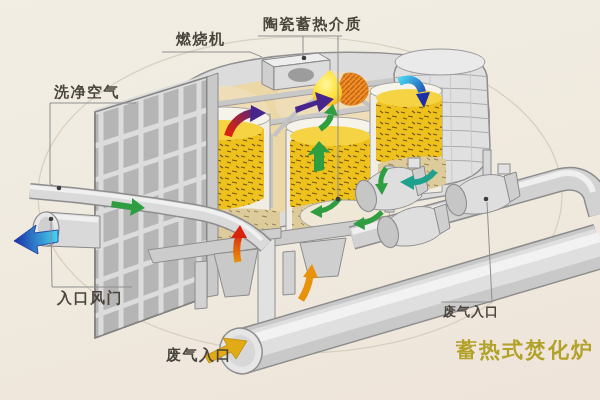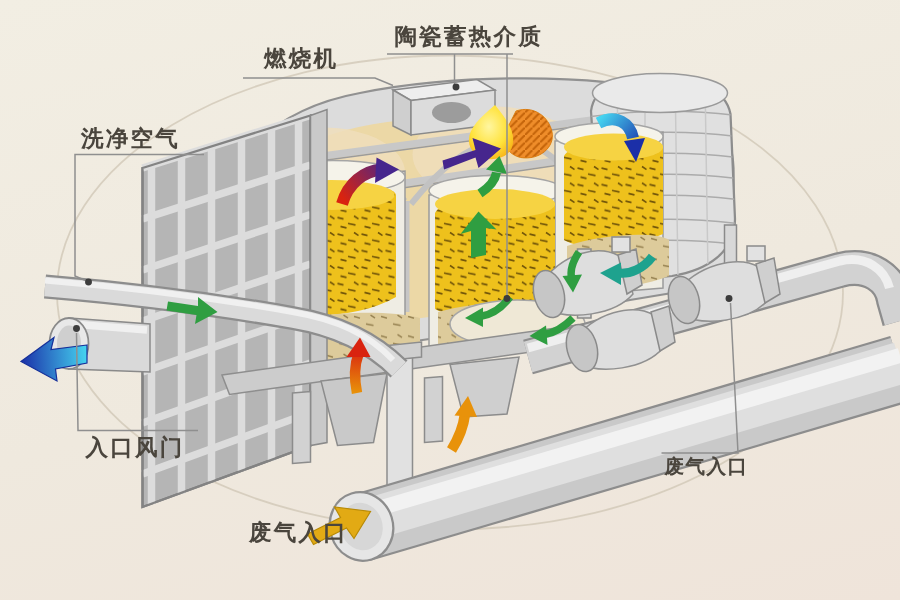--- a/index.html
+++ b/index.html
@@ -285,13 +285,14 @@
     </g>
   </g>
 </svg>
 
   <div class="lbl" style="left:263px;top:17px">陶瓷蓄热介质</div>
   <div class="lbl" style="left:176px;top:32px">燃烧机</div>
   <div class="lbl" style="left:54px;top:85px">洗净空气</div>
   <div class="lbl" style="left:57px;top:291px">入口风门</div>
   <div class="lbl" style="left:166px;top:348px">废气入口</div>
   <div class="lbl lbl-small" style="left:443px;top:305px">废气入口</div>
+  <div class="title" style="left:456px;top:340px">蓄热式焚化炉</div>
 </div>
 
 </body></html>

